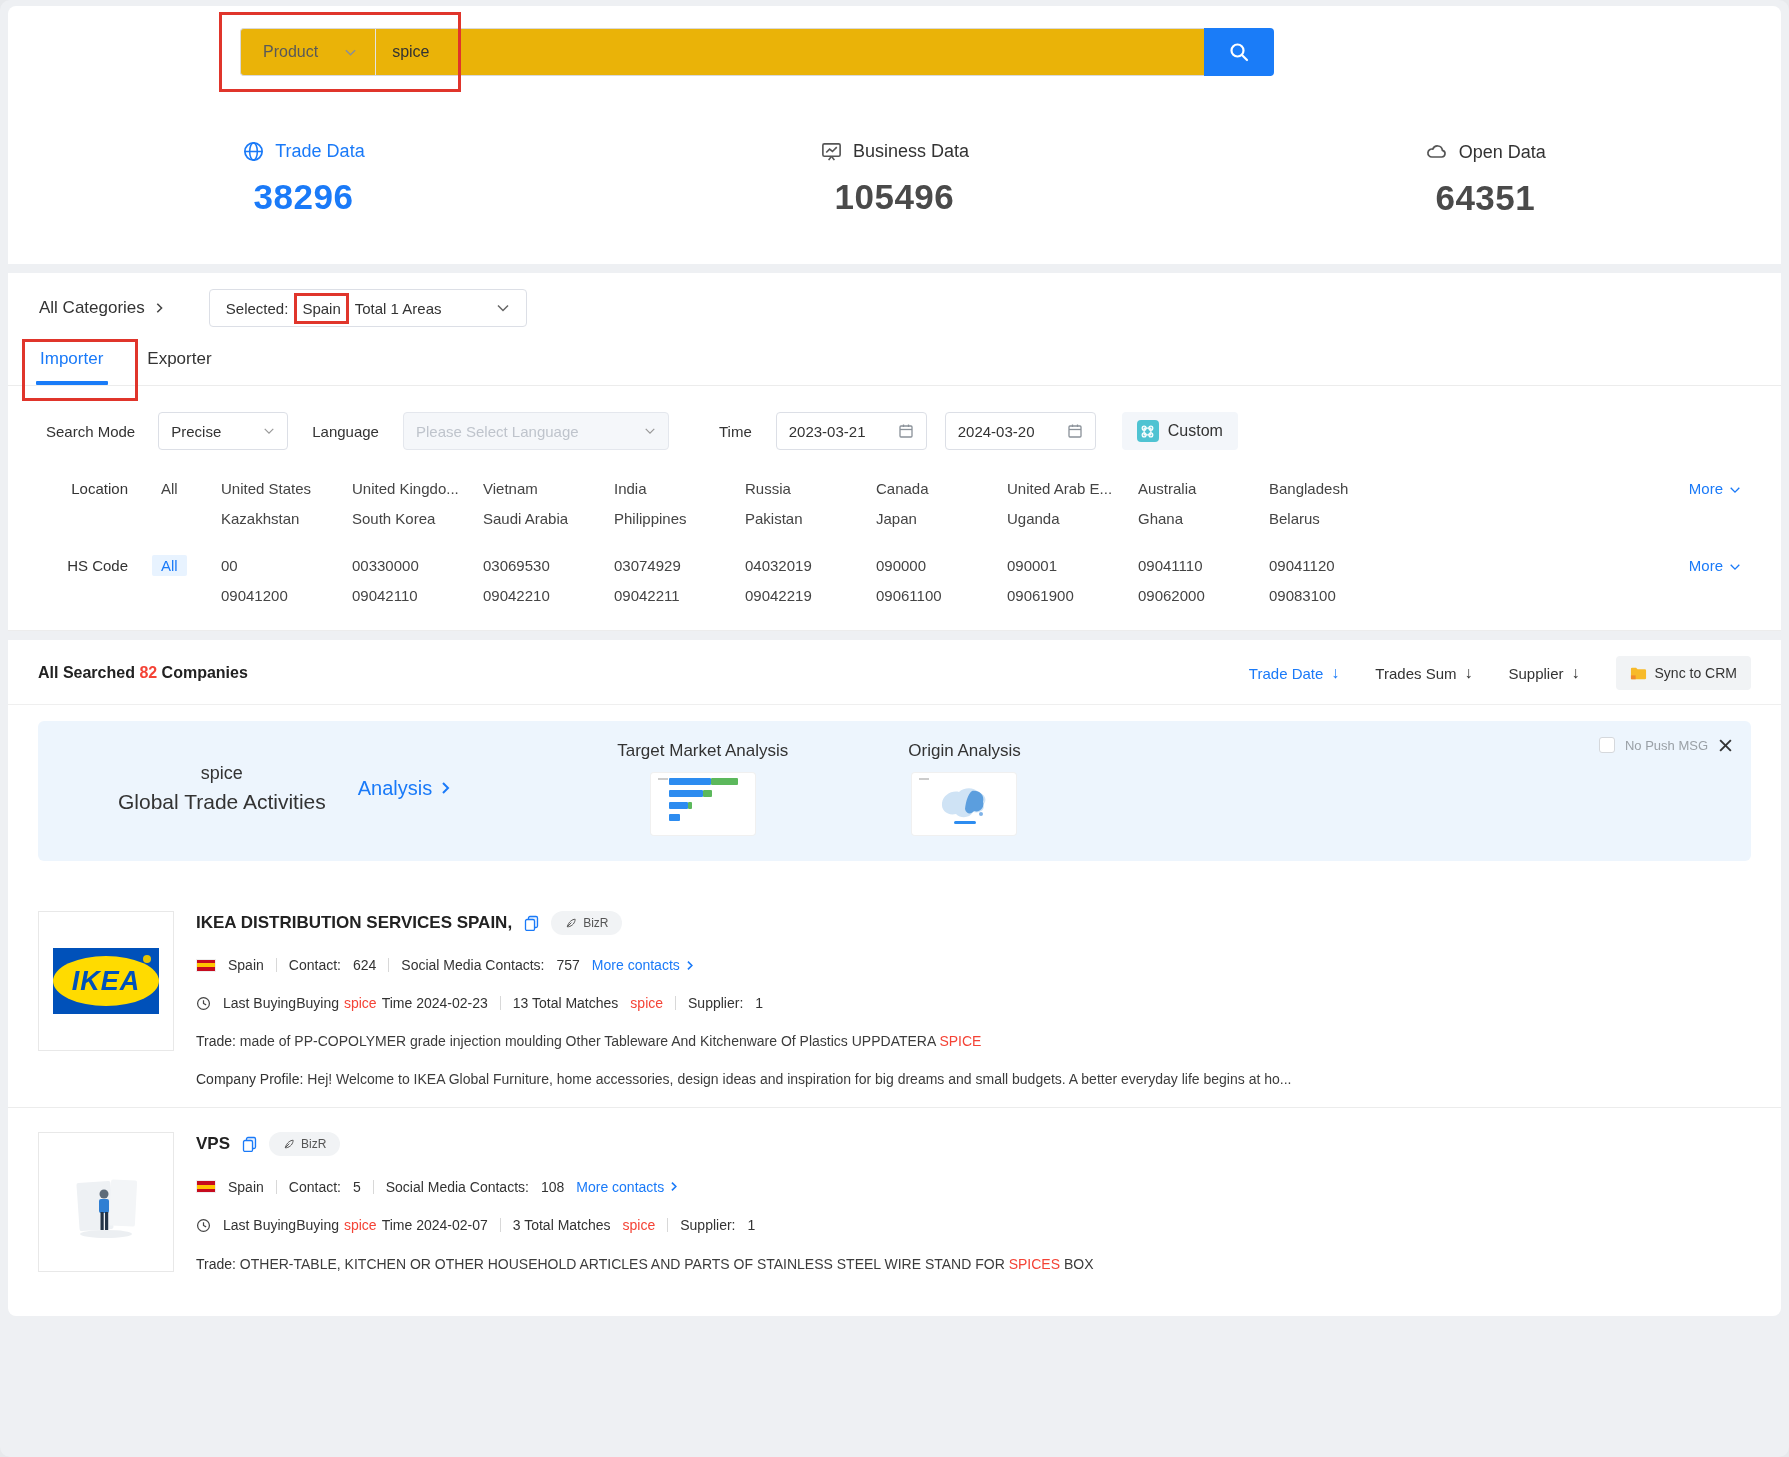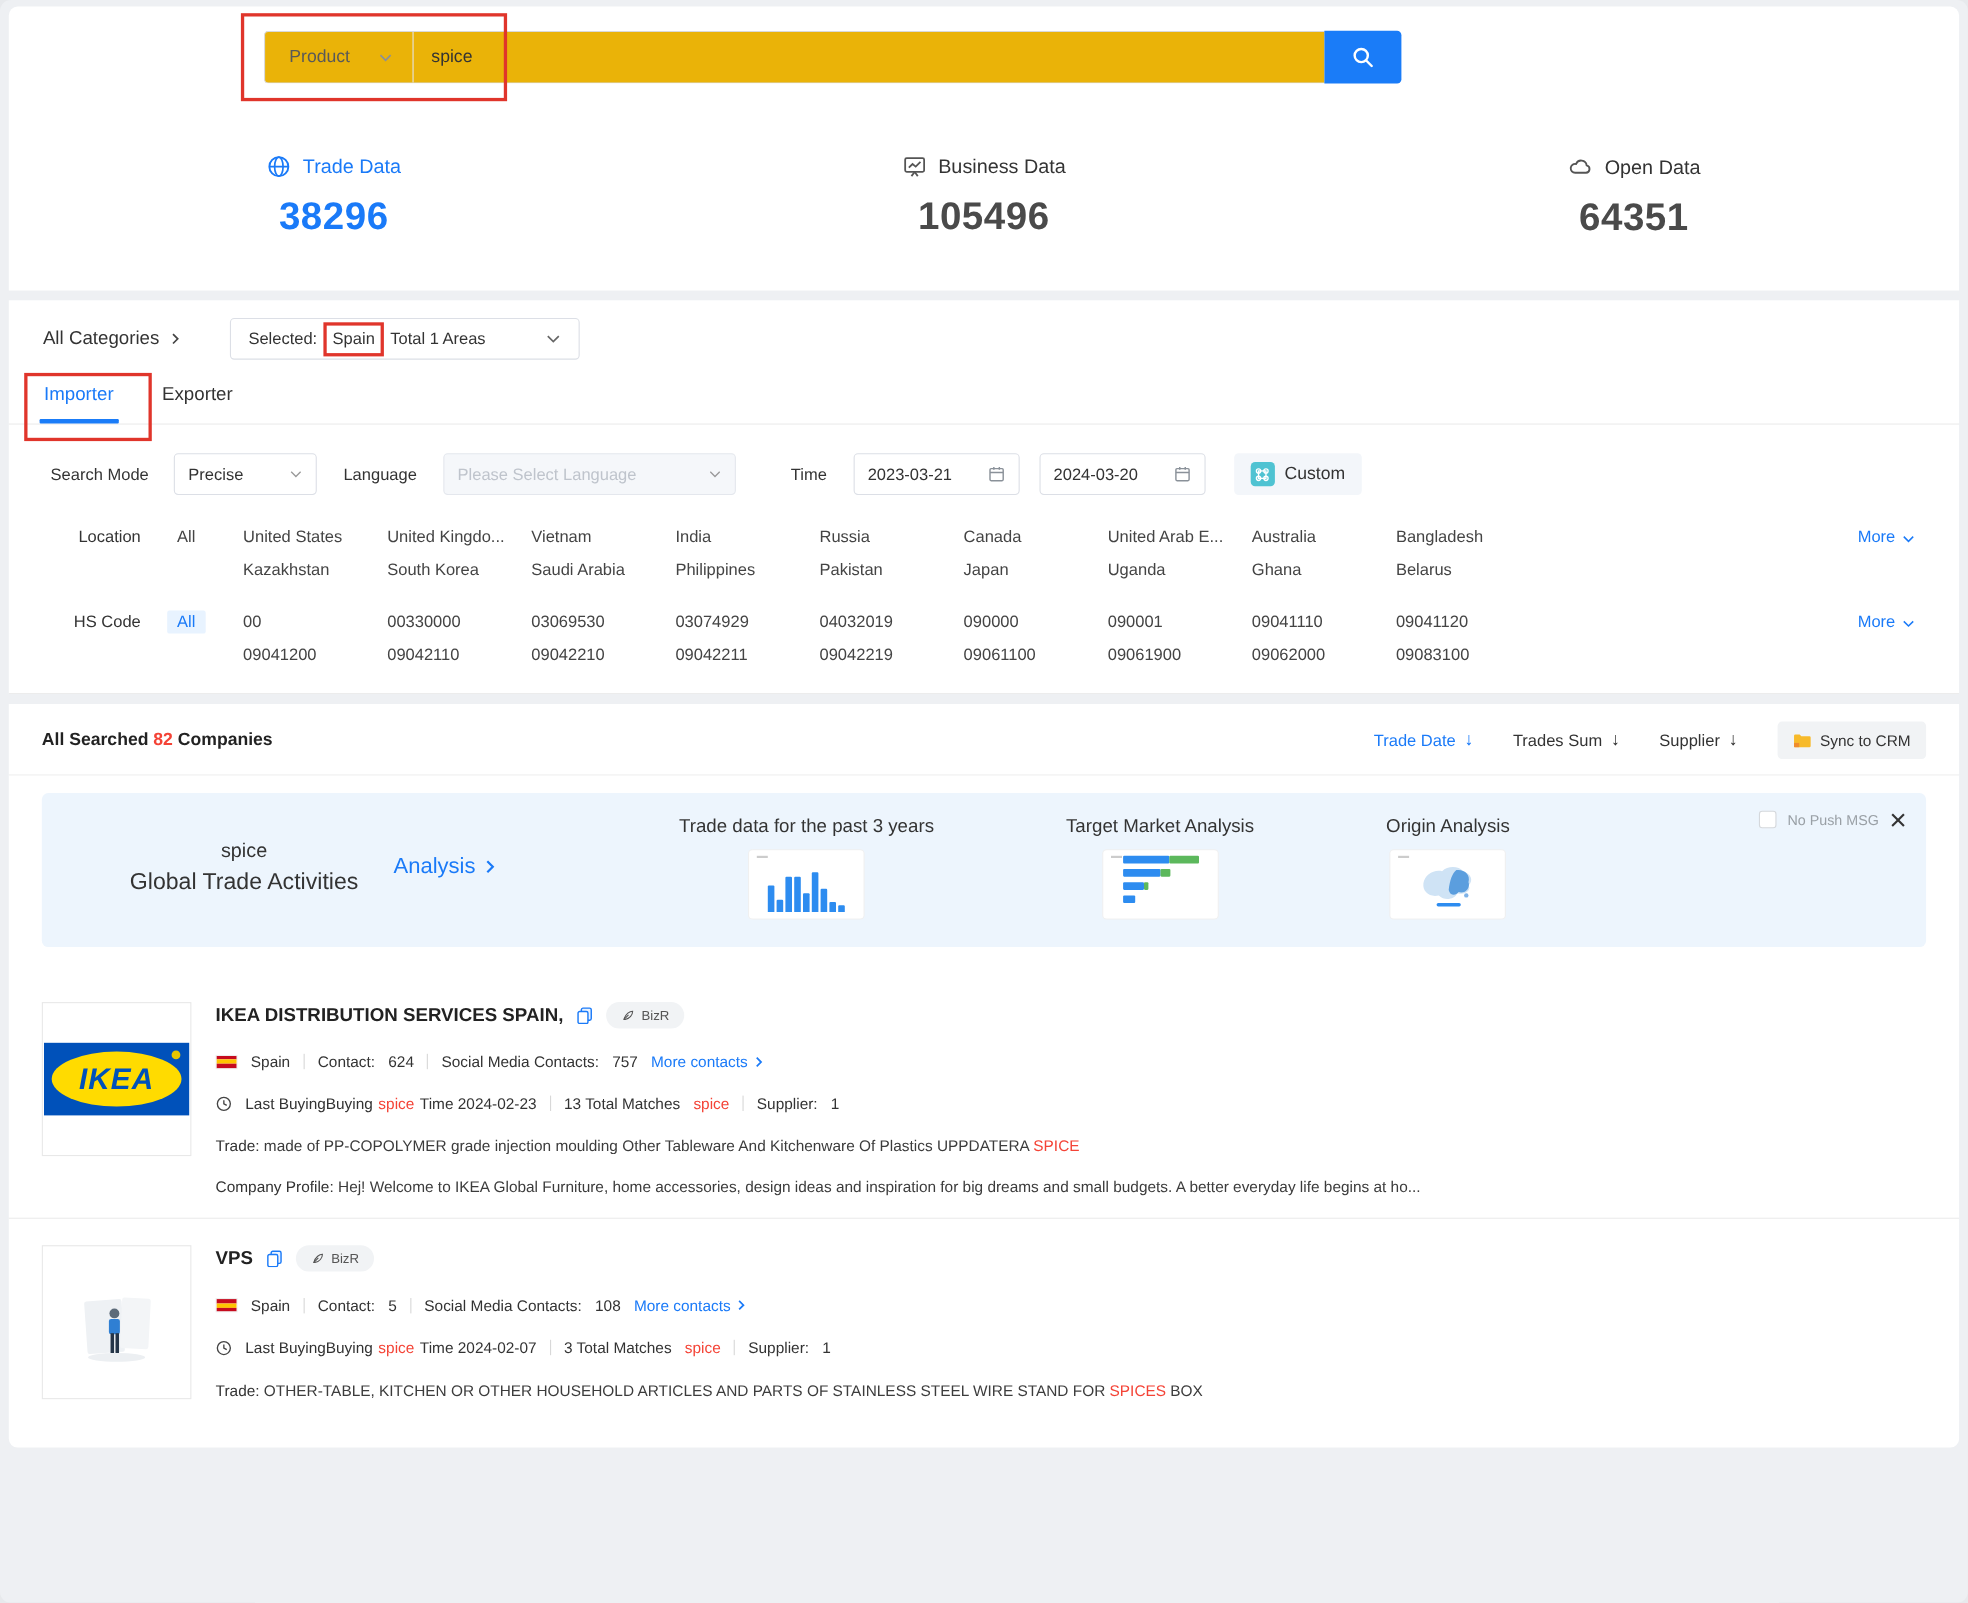--- a/index.html
+++ b/index.html
@@ -113,21 +113,21 @@
   .no-push { position:absolute; top:16px; right:18px; display:flex; align-items:center; gap:10px;
              color:#9aa0a6; font-size:13px; }
   .checkbox { width:16px; height:16px; background:#fff; border:1px solid #d5d8dc; border-radius:3px; cursor:pointer; }
   .close-x { cursor:pointer; display:flex; }
 
   
   .company { display:flex; gap:22px; padding:24px 30px 20px 30px; }
   .company + .company { border-top:1px solid #ececec; }
   .logo-box { width:136px; height:140px; border:1px solid #e8e8e8; background:#fff; flex:none;
               display:flex; align-items:center; justify-content:center; overflow:hidden; }
-  .ikea { width:132px; height:66px; background:#0051ba; position:relative; display:flex;
+  .ikea { width:106px; height:66px; background:#0051ba; position:relative; display:flex;
           align-items:center; justify-content:center; }
   .ikea-ellipse { width:118px; height:50px; background:#ffdb00; border-radius:50%; display:flex;
                   align-items:center; justify-content:center; }
   .ikea-word { color:#0051ba; font-weight:800; font-style:italic; font-size:27px; letter-spacing:1px; }
   .ikea-reg { position:absolute; top:7px; right:8px; width:8px; height:8px; border-radius:50%;
               background:#e7c500; }
   .cbody { flex:1; min-width:0; display:flex; flex-direction:column; gap:22px;justify-content:space-between; }
   .cname-row { display:flex; align-items:center; gap:12px; }
   .cname { font-size:17px; font-weight:700; color:#222; cursor:pointer; }
   .bizr { display:flex; align-items:center; gap:6px; background:#f1f3f5; border-radius:14px;
@@ -451,37 +451,20 @@
       <div class="analysis-link">
         <span>Analysis</span>
         <span class="ico">
           <svg width="14" height="14" viewBox="0 0 14 14">
               <polyline points="5,2 10,7 5,12" fill="none" stroke="#1a7af8" stroke-width="2"></polyline>
             </svg>
         </span>
       </div>
       <div class="banner-cards">
         <div class="bcard">
-          <div class="bcard-title">Trade data for the past 3 years</div>
-          <div class="thumb">
-            <span class="tdash"></span>
-            <div class="vbars">
-              <i style="height:24px"></i>
-                <i style="height:11px"></i>
-                <i style="height:32px"></i>
-                <i style="height:32px"></i>
-                <i style="height:17px"></i>
-                <i style="height:36px"></i>
-                <i style="height:21px"></i>
-                <i style="height:9px"></i>
-                <i style="height:6px"></i>
-            </div>
-          </div>
-        </div>
-        <div class="bcard">
           <div class="bcard-title">Target Market Analysis</div>
           <div class="thumb">
             <span class="tdash"></span>
             <div class="hbars">
               <div class="hrow">
                   <span class="b" style="width:42px"></span>
                   <span class="g" style="width:27px"></span>
                 </div>
               <div class="hrow">
                   <span class="b" style="width:34px"></span>

